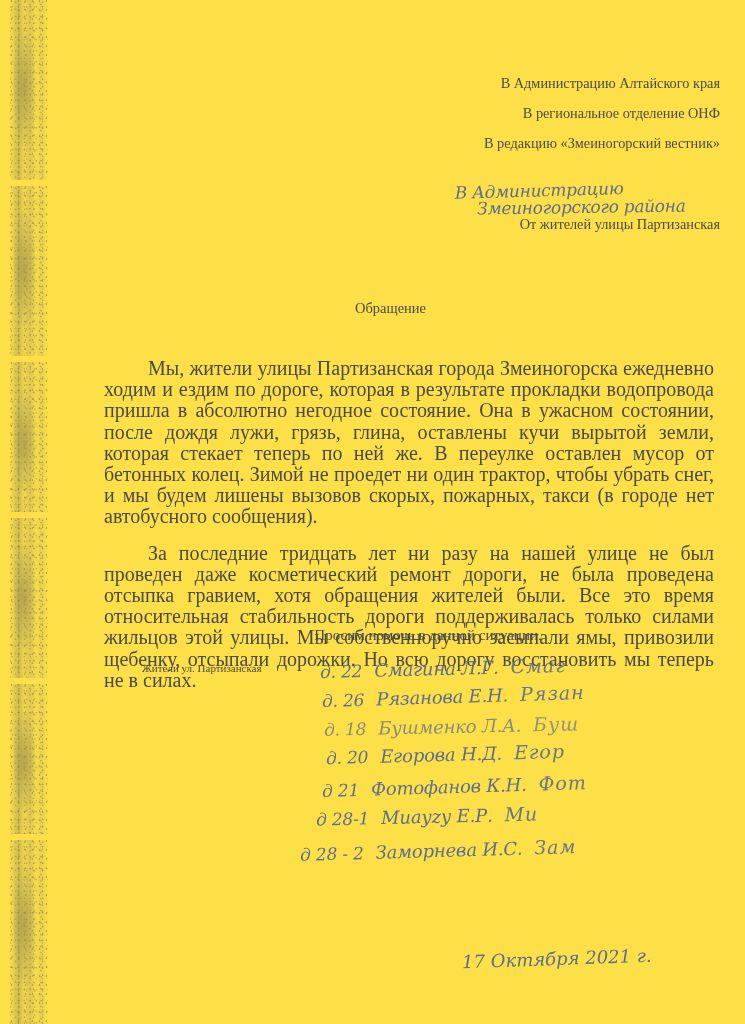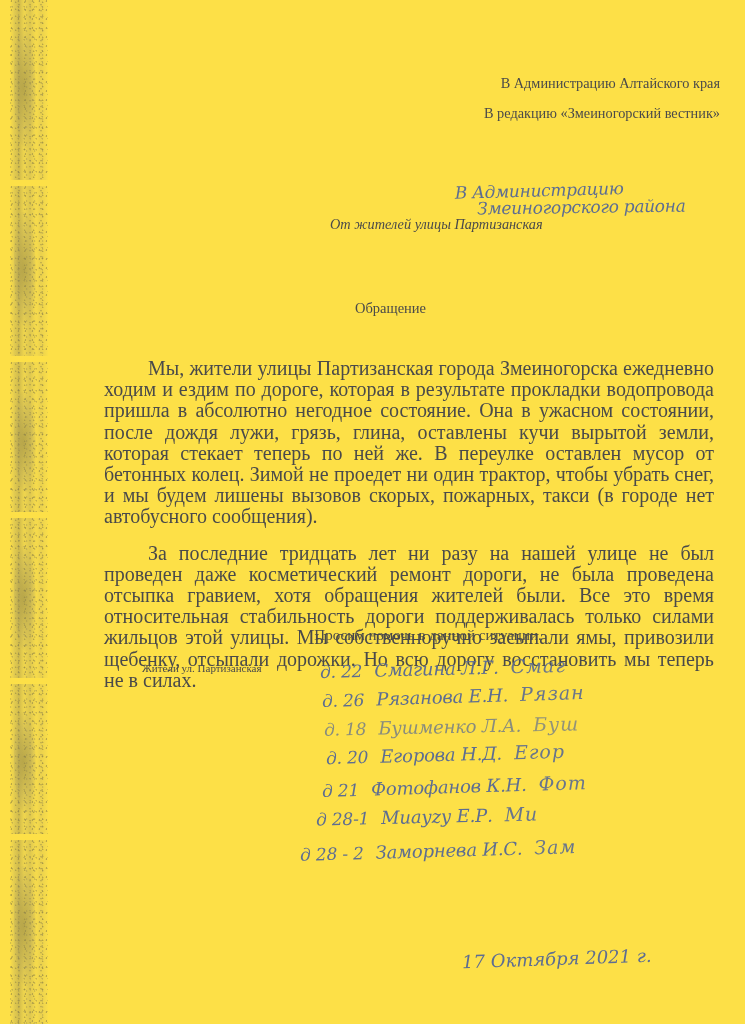--- a/index.html
+++ b/index.html
@@ -94,24 +94,23 @@
     display: block;
     margin-left: 22px;
     transform: rotate(0.8deg);
   }
 
   #from-line {
     position: absolute;
     left: 330px;
     top: 216px;
     width: 390px;
-    text-align: left;
+    text-align: right;
     font-size: 14.3px;
     white-space: nowrap;
-    font-style: italic;
   }
 
   
   #doc-title {
     position: absolute;
     left: 0;
     top: 300px;
     width: 745px;
     text-align: center;
     font-size: 14.5px;
@@ -213,20 +212,21 @@
     <div class="noise-band" style="top:518px;height:160px;"></div>
     <div class="noise-core" style="top:546px;height:105px;"></div>
     <div class="noise-band" style="top:684px;height:150px;"></div>
     <div class="noise-core" style="top:712px;height:100px;"></div>
     <div class="noise-band" style="top:840px;height:184px;"></div>
     <div class="noise-core" style="top:866px;height:120px;"></div>
   </div>
 
   <div id="addressee-block">
     <div class="addressee-line">В Администрацию Алтайского края</div>
+    <div class="addressee-line">В региональное отделение ОНФ</div>
     <div class="addressee-line">В редакцию «Змеиногорский вестник»</div>
   </div>
 
   <div id="handwritten-insert">
     <span>В Администрацию</span>
     <span class="hw-l2">Змеиногорского района</span>
   </div>
 
   <div id="from-line">От жителей улицы Партизанская</div>
 

